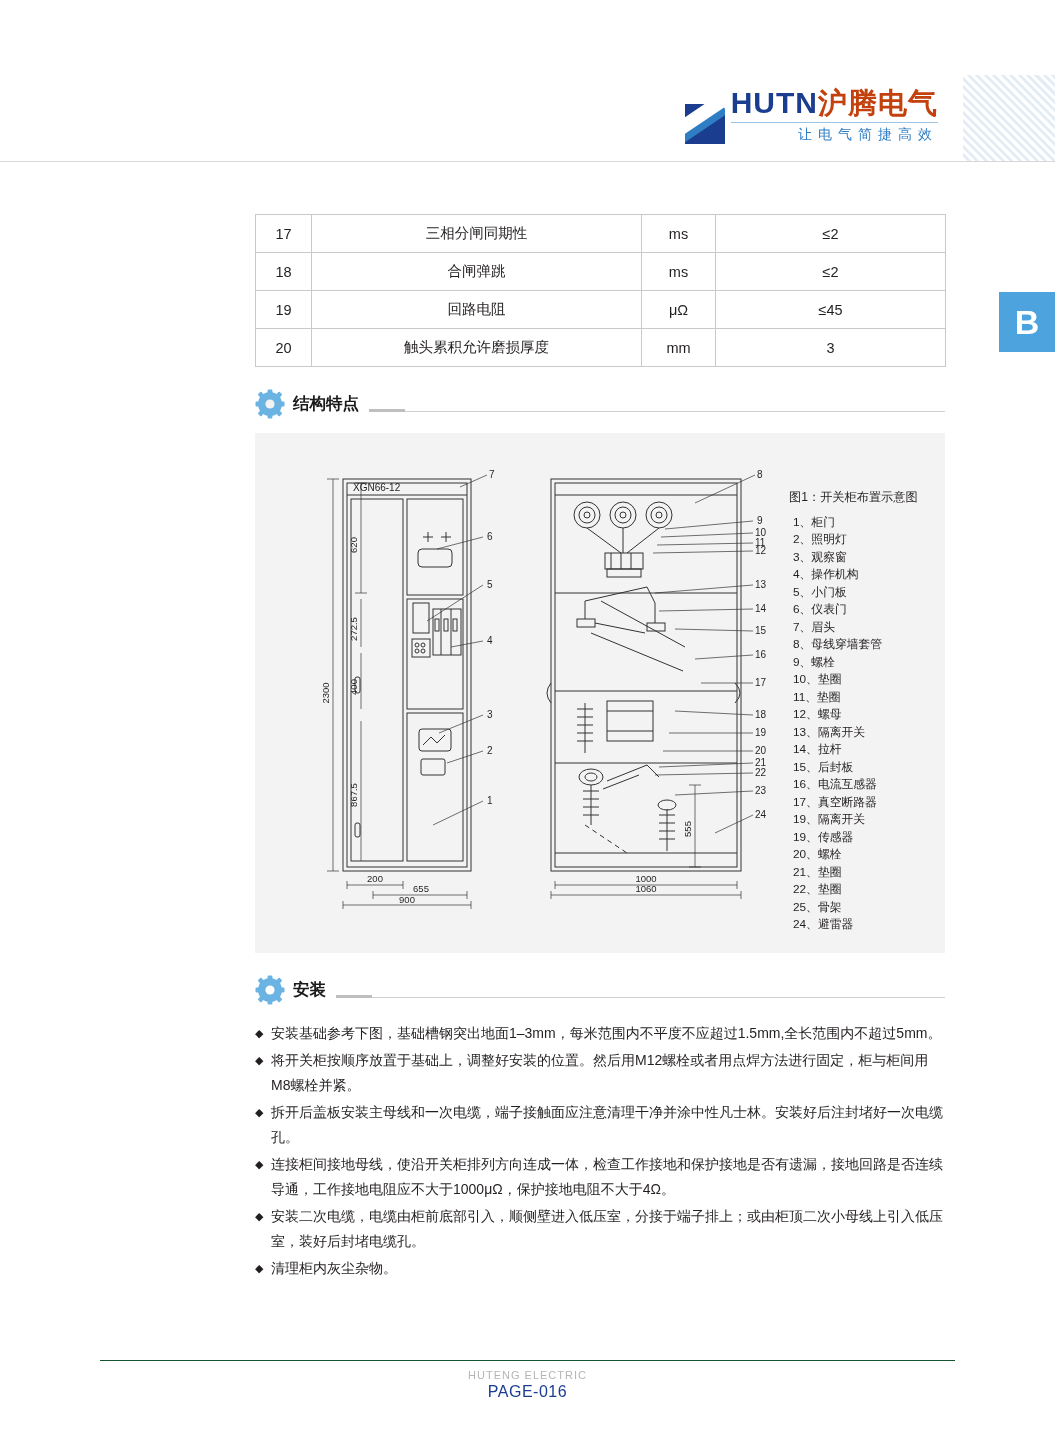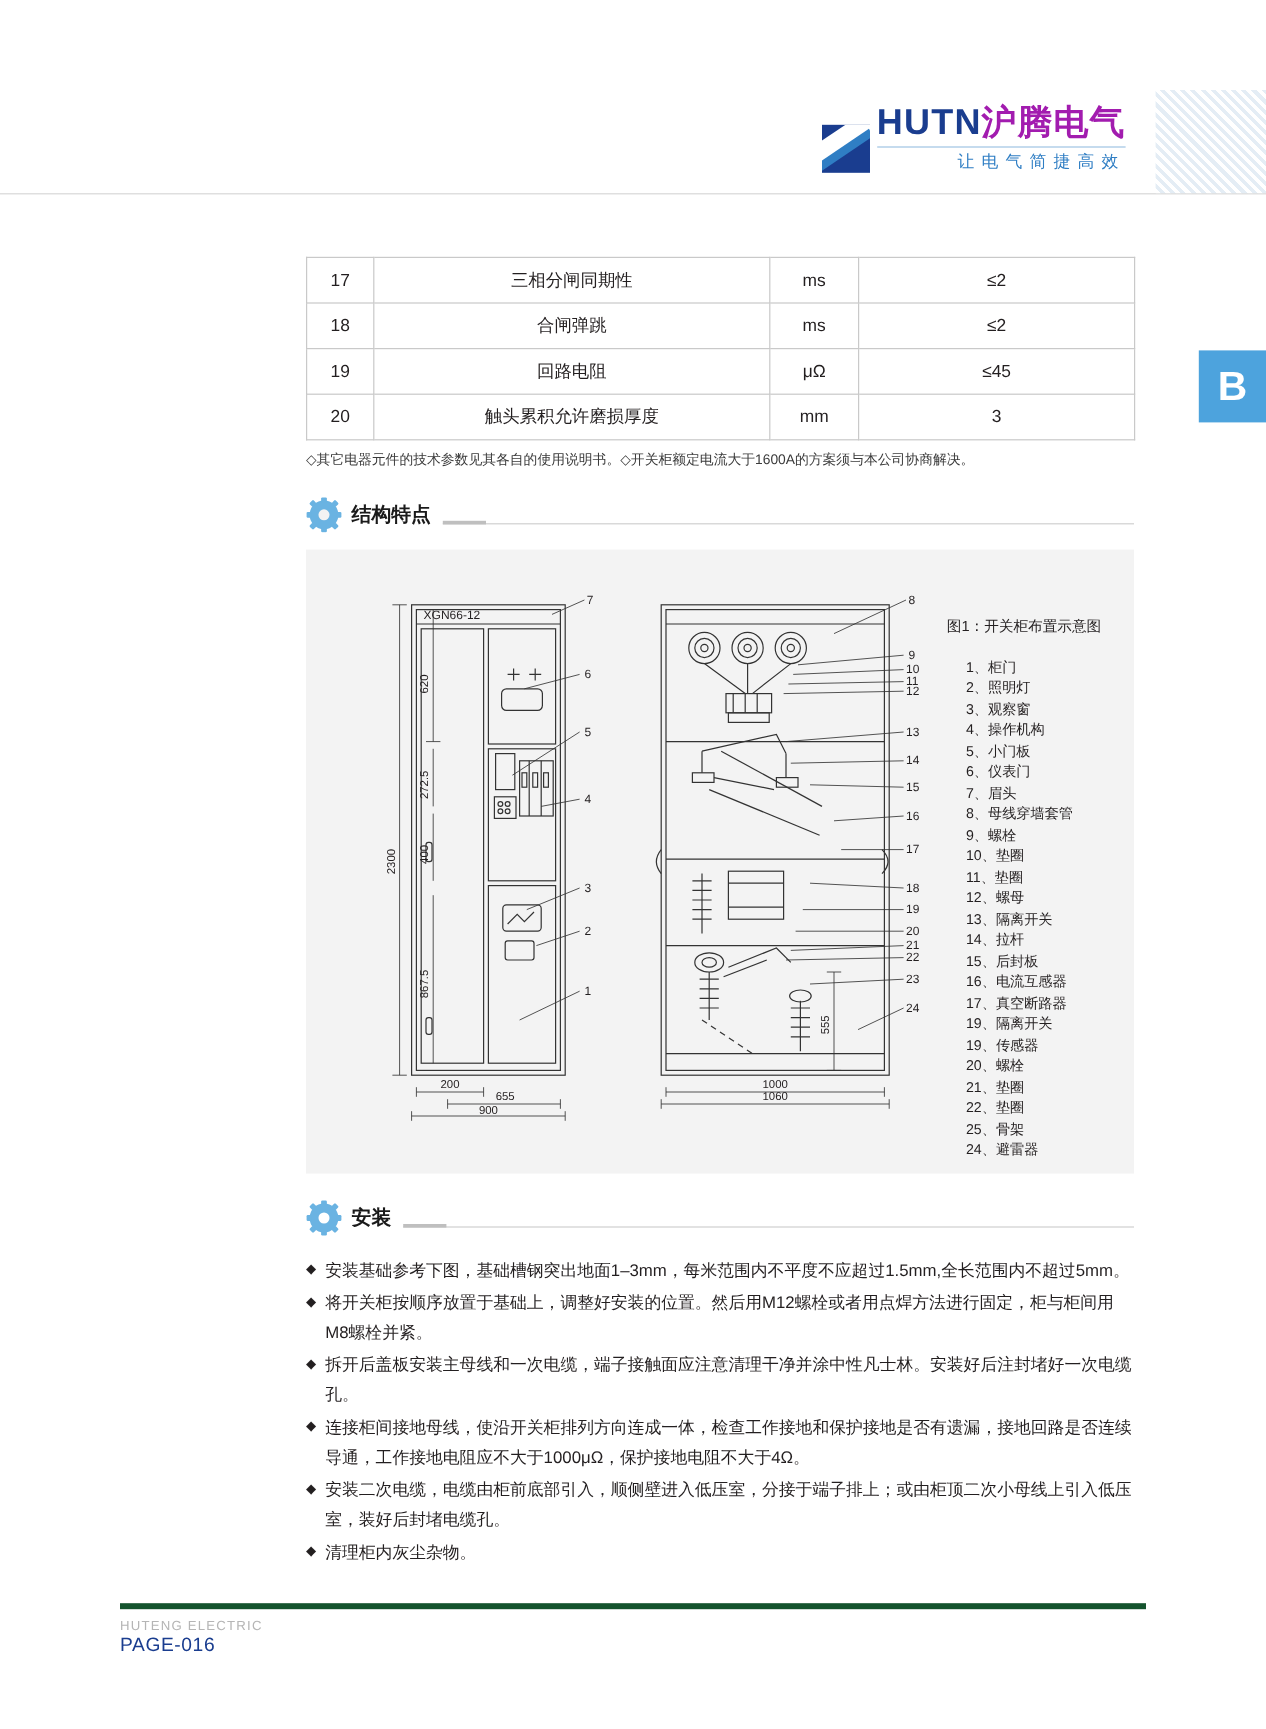--- a/index.html
+++ b/index.html
@@ -57,21 +57,21 @@
     font-size: 30px;
     font-weight: bold;
     letter-spacing: 1px;
     color: #1a3d8f;
     line-height: 30px;
     font-family: "Liberation Sans", sans-serif;
   }
   .logo-cn {
     font-size: 29px;
     font-weight: bold;
-    color: #a21caf;
+    color: #c2410c;
     line-height: 31px;
     letter-spacing: 1px;
   }
   .logo-row1 { display: flex; align-items: baseline; }
   .logo-slogan {
     margin-top: 3px;
     font-size: 14px;
     color: #2f7ec4;
     letter-spacing: 6px;
     text-align: right;
@@ -191,21 +191,21 @@
     top: 56px;
     font-size: 11.8px;
     line-height: 17.5px;
     color: #231f20;
   }
   .legend-title {
     font-weight: normal;
     margin-bottom: 7px;
     font-size: 12.2px;
   }
-  .legend-list { list-style: none; margin: 16px; padding: 0; }
+  .legend-list { list-style: none; margin: 4px; padding: 0; }
   .legend-list li { white-space: nowrap; }
 
   
   .install-list {
     margin-top: 14px;
     font-size: 14px;
     line-height: 25px;
     color: #231f20;
   }
   .install-item {
@@ -218,24 +218,24 @@
     font-size: 11px;
     line-height: 25px;
   }
   .install-text { flex: 1 1 auto; }
 
   
   .footer {
     position: absolute;
     left: 100px;
     right: 100px;
-    bottom: 60px;
-    border-top: 5px solid #14532d;
+    bottom: 40px;
+    border-top: 1px solid #14532d;
     padding-top: 8px;
-    text-align: left;
+    text-align: center;
   }
   .footer-brand {
     font-size: 11px;
     color: #b5b5b5;
     letter-spacing: 1px;
   }
   .footer-page {
     font-size: 16px;
     font-weight: normal;
     color: #1a3d8f;
@@ -289,21 +289,20 @@
       </tr>
       <tr>
         <td class="c-no">20</td>
         <td class="c-name">触头累积允许磨损厚度</td>
         <td class="c-unit">mm</td>
         <td class="c-val">3</td>
       </tr>
     </tbody>
   </table>
 
-  <div class="table-note">◇其它电器元件的技术参数见其各自的使用说明书。◇开关柜额定电流大于1600A的方案须与本公司协商解决。</div>
 
   <div class="section-head">
     <div class="gear-icon">
       <svg width="30" height="30" viewBox="0 0 30 30">
         <g fill="#6ab3e2">
           <circle cx="15" cy="15" r="12"></circle>
           <rect x="12.6" y="0.5" width="4.8" height="4" rx="1"></rect>
           <rect x="12.6" y="25.5" width="4.8" height="4" rx="1"></rect>
           <rect x="0.5" y="12.6" width="4" height="4.8" rx="1"></rect>
           <rect x="25.5" y="12.6" width="4" height="4.8" rx="1"></rect>

